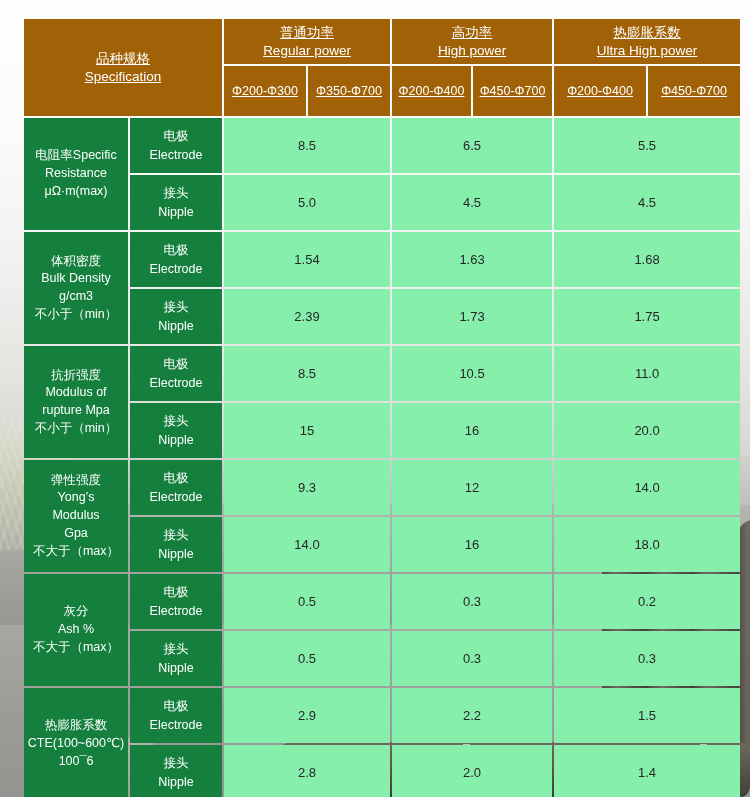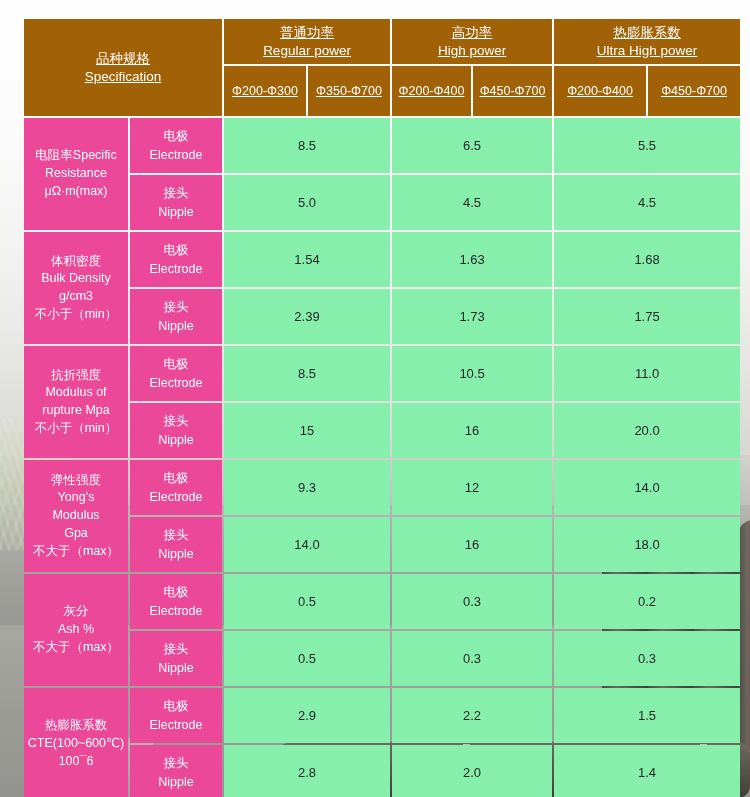--- a/index.html
+++ b/index.html
@@ -128,21 +128,21 @@
     font-weight: 400;
     line-height: 1.32;
     text-decoration: underline;
   }
   .hd-spec { font-size: 13.5px; height: 80px; }
   .hd-group { font-size: 13.5px; height: 45px; }
   .hd-dia { font-size: 12.5px; height: 50px; white-space: nowrap; }
 
   
   .lbl {
-    background: #ec4899;
+    background: #15803d;
     color: #ffffff;
     font-size: 12.5px;
     line-height: 1.42;
     padding: 4px 3px;
   }
   .lbl-prop { font-size: 12.5px; }
   .lbl-sub  { font-size: 12.5px; line-height: 1.45; }
 
   
   .val {

